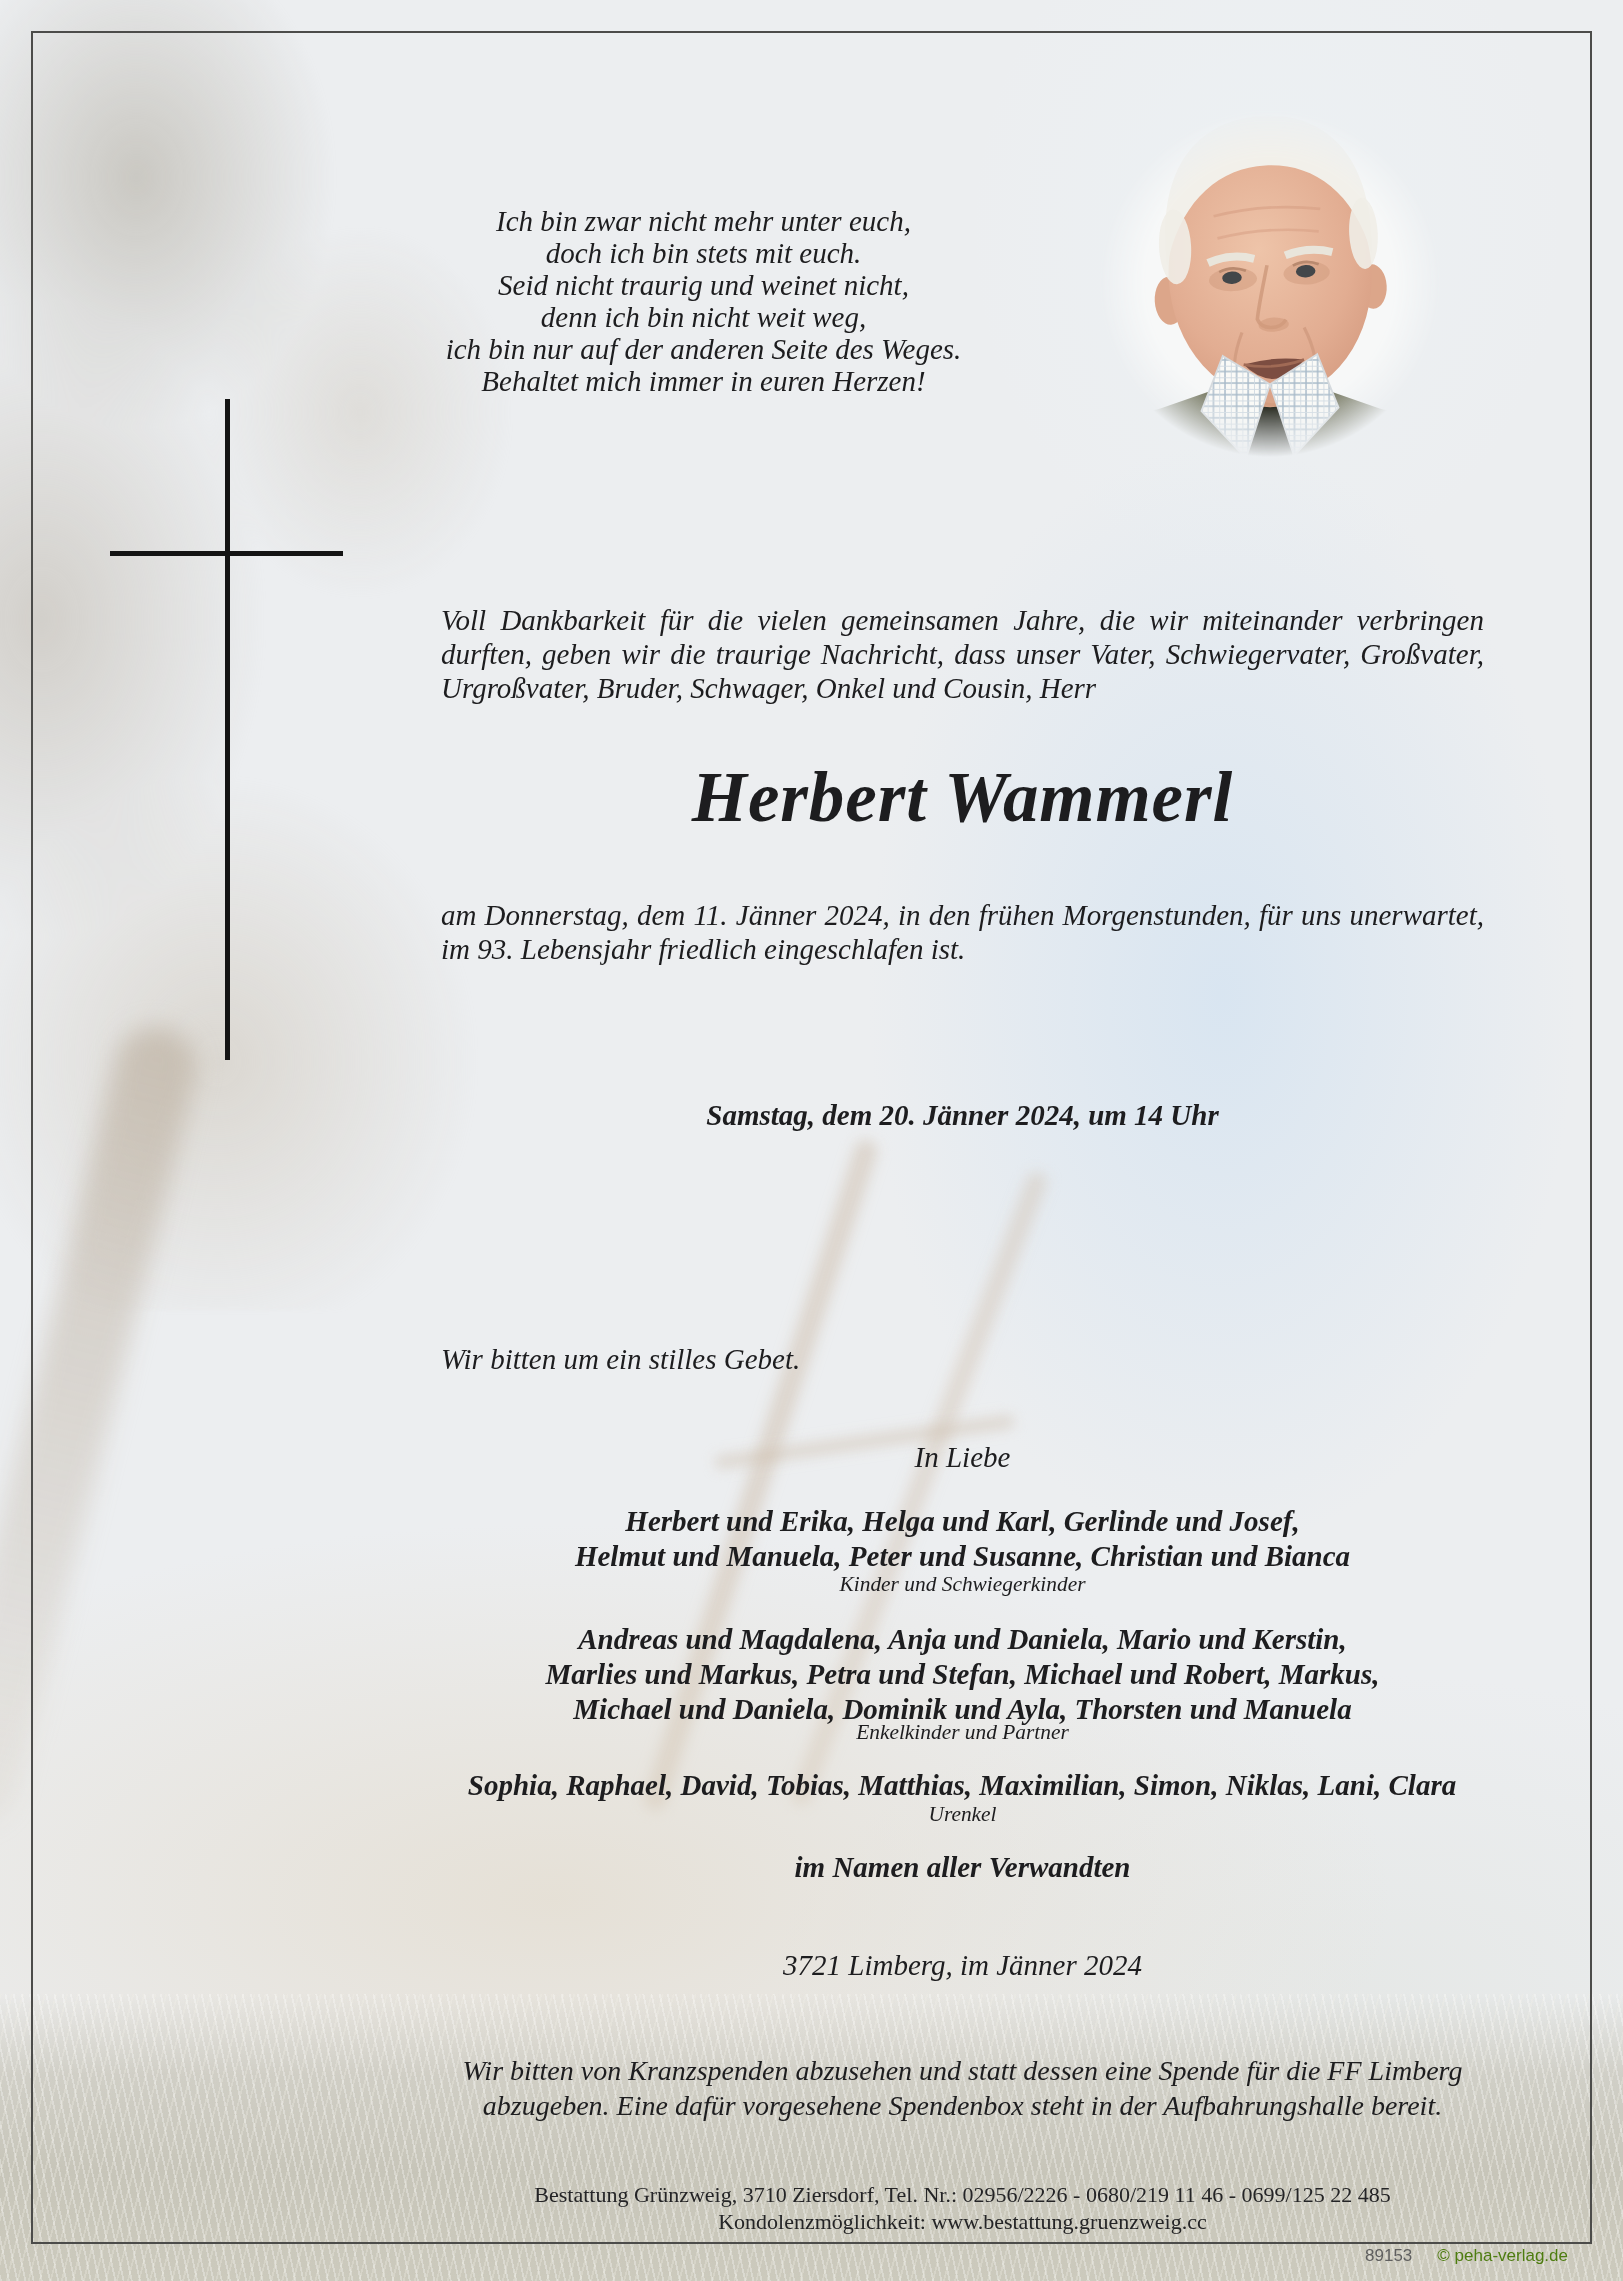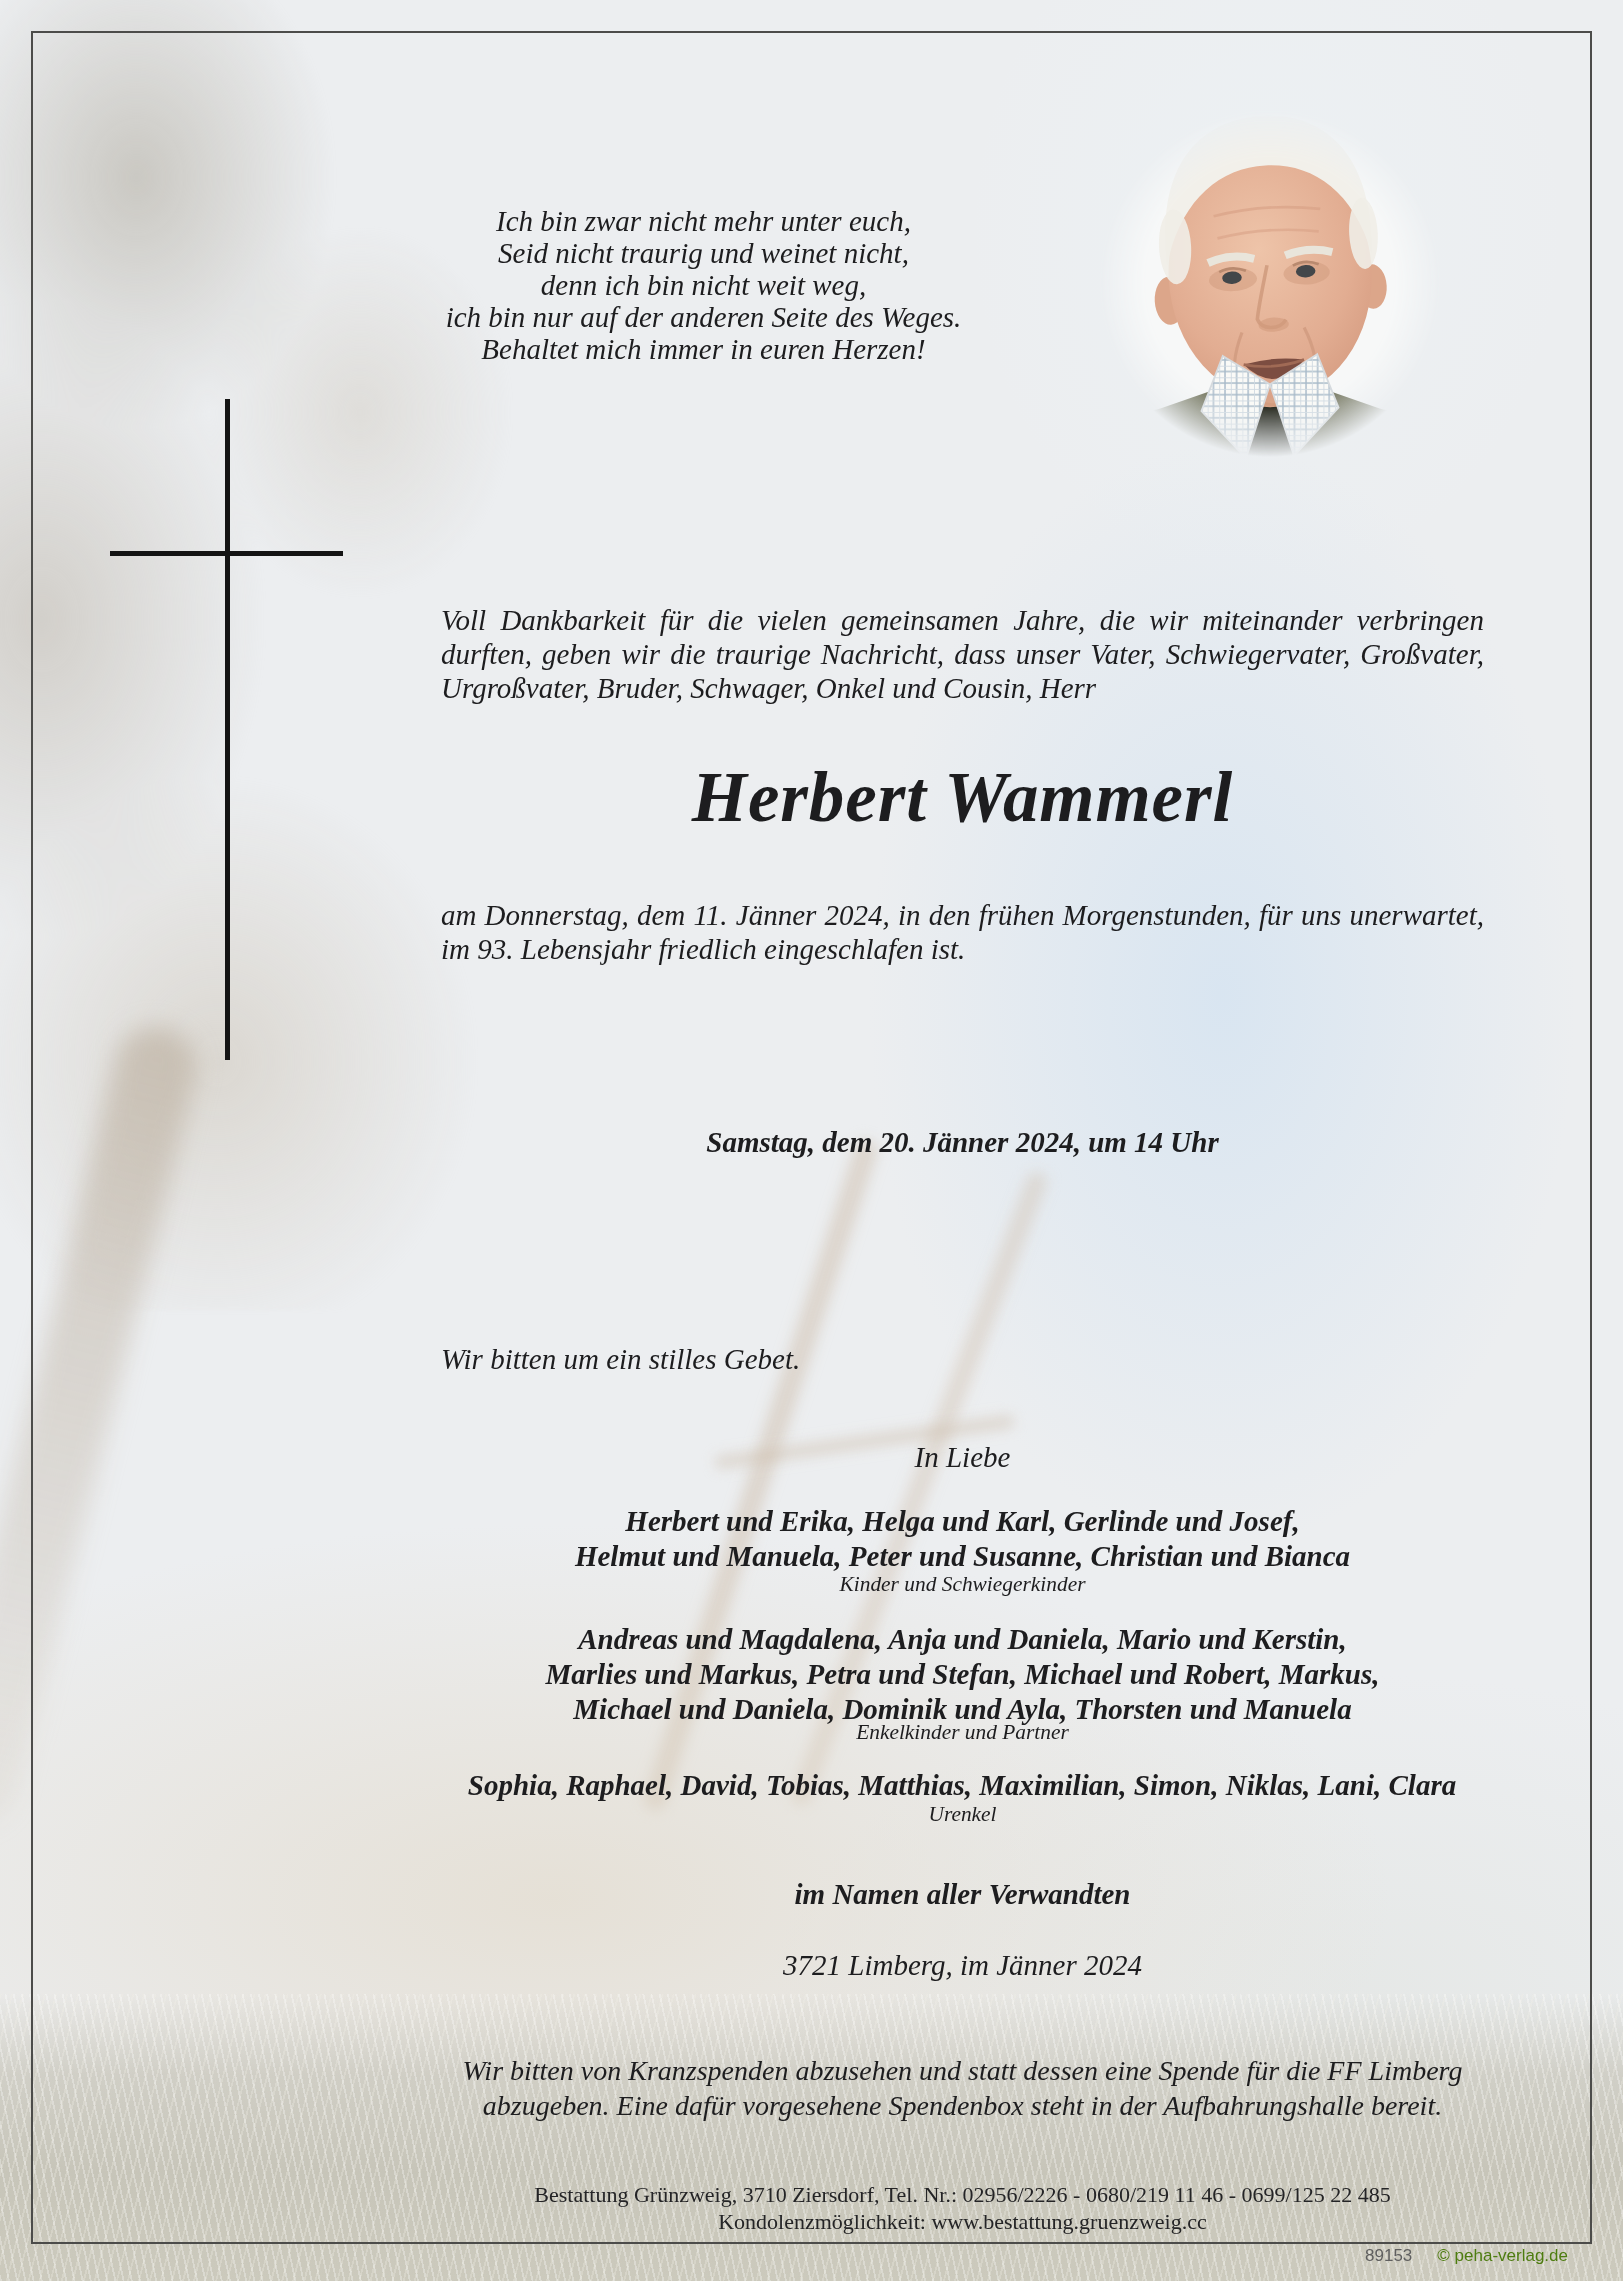--- a/index.html
+++ b/index.html
@@ -65,21 +65,21 @@
 
   .t { position:absolute; font-style:italic; }
   .poem {
     left:267px; top:205px; width:873px; text-align:center;
     font-size:29px; line-height:32px;font-style:italic;
   }
   .col { left:441px; width:1043px; }
   .just { text-align:justify; font-size:29px; line-height:34px; }
   .line { font-size:29px; line-height:34px; }
   .ctr { text-align:center; }
-  .bold { font-weight:bold;margin-top:27px; }
+  .bold { font-weight:bold; }
   .name {
     left:441px; top:754px; width:1043px; text-align:center;
     font-size:71px; line-height:86px; font-weight:bold; letter-spacing:0.9px;
   }
   .caption { font-size:21.4px; line-height:25px; text-align:center; }
   .names { font-size:29px; line-height:35px; font-weight:bold; text-align:center; }
   .footer-line {
     position:absolute; left:441px; width:1043px; text-align:center;
     font-style:normal; font-size:22px; line-height:27px; color:#242426;
   }
@@ -156,20 +156,21 @@
       </g>
       <path d="M10,560 L32,478 C52,432 96,410 142,399 L208,376 C225,420 245,455 265,470 C285,455 305,420 322,376 L388,399 C434,410 478,432 498,478 L520,560 Z" fill="url(#sweaterG)"></path>
       <path d="M205,370 L265,505 L325,370 Q265,425 205,370 Z" fill="#2a2c22"></path>
       <path d="M212,340 L265,372 L238,455 L188,402 Z" fill="url(#check)" stroke="#d5dade" stroke-width="2"></path>
       <path d="M318,338 L265,372 L292,452 L342,398 Z" fill="url(#check)" stroke="#d5dade" stroke-width="2"></path>
     </svg>
   </div>
 
   <div class="t poem">
     <div>Ich bin zwar nicht mehr unter euch,</div>
+    <div>doch ich bin stets mit euch.</div>
     <div>Seid nicht traurig und weinet nicht,</div>
     <div>denn ich bin nicht weit weg,</div>
     <div>ich bin nur auf der anderen Seite des Weges.</div>
     <div>Behaltet mich immer in euren Herzen!</div>
   </div>
 
   <div class="t col just" style="top:579px;margin-top:24px;">Voll Dankbarkeit für die vielen gemeinsamen Jahre, die wir miteinander verbringen durften, geben wir die traurige Nachricht, dass unser Vater, Schwiegervater, Großvater, Urgroßvater, Bruder, Schwager, Onkel und Cousin, Herr</div>
 
   <div class="t name">Herbert Wammerl</div>
 

